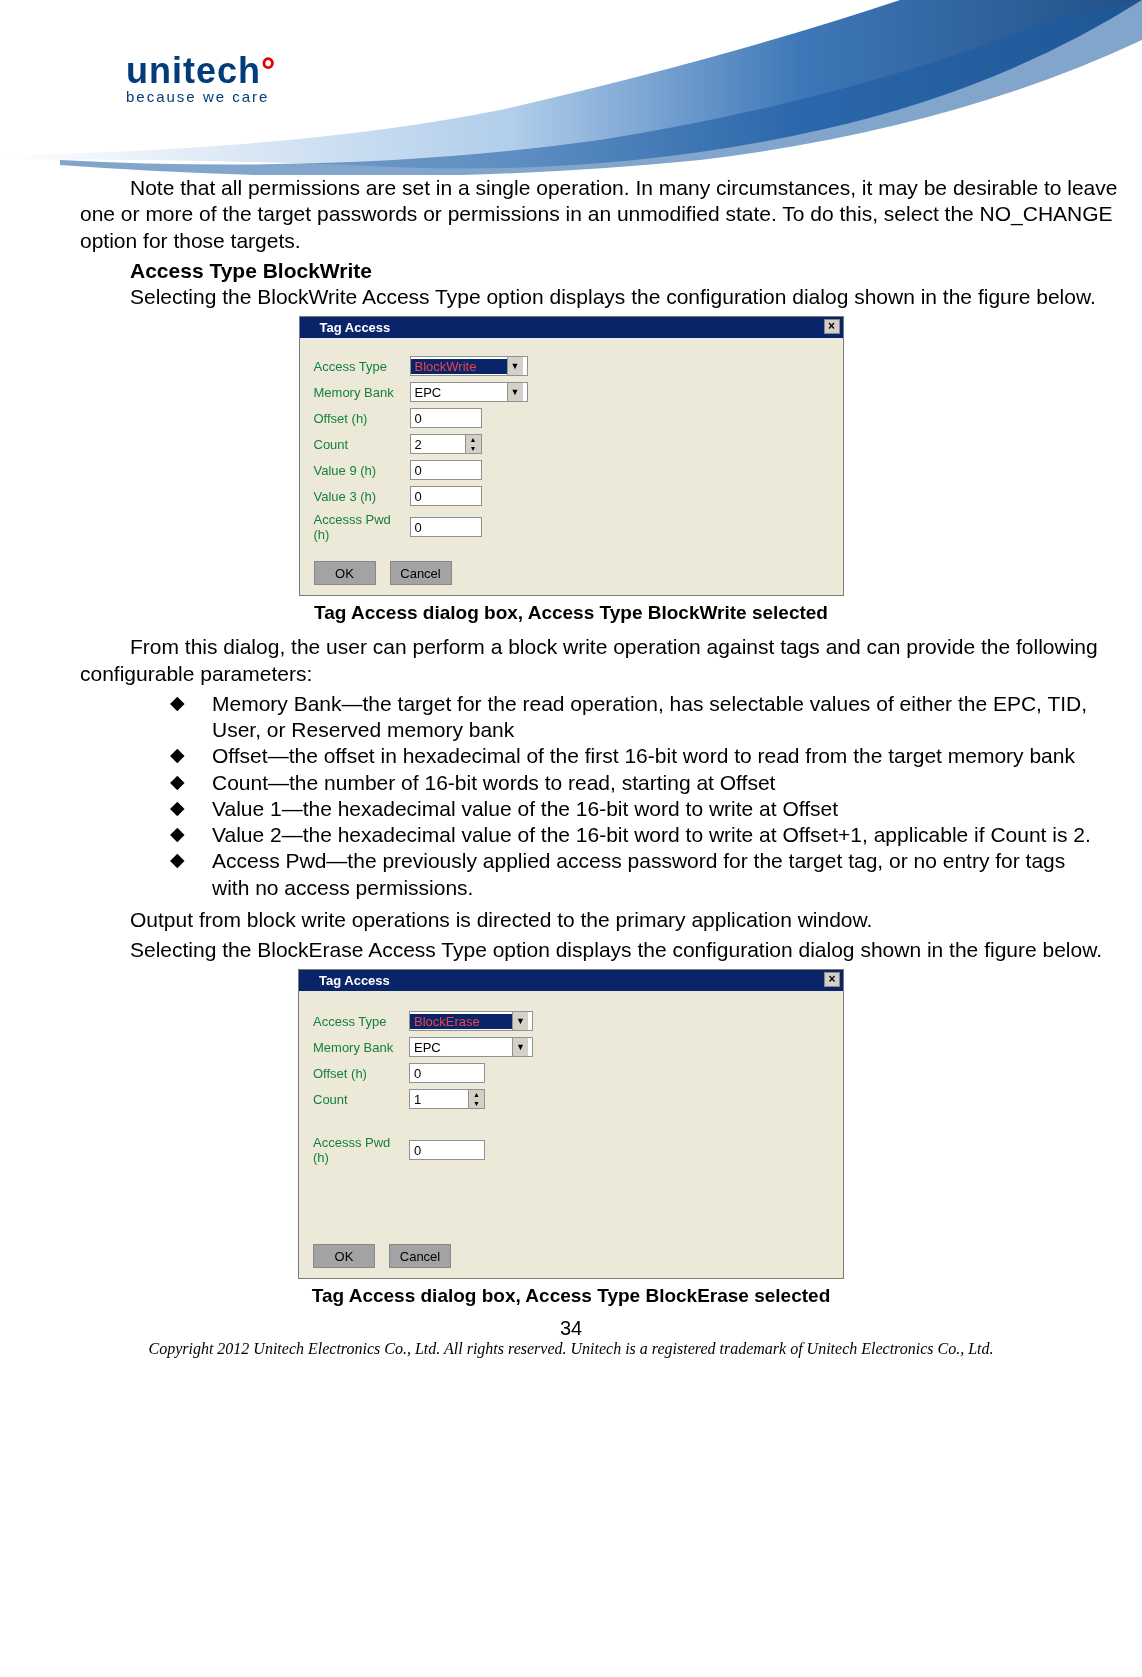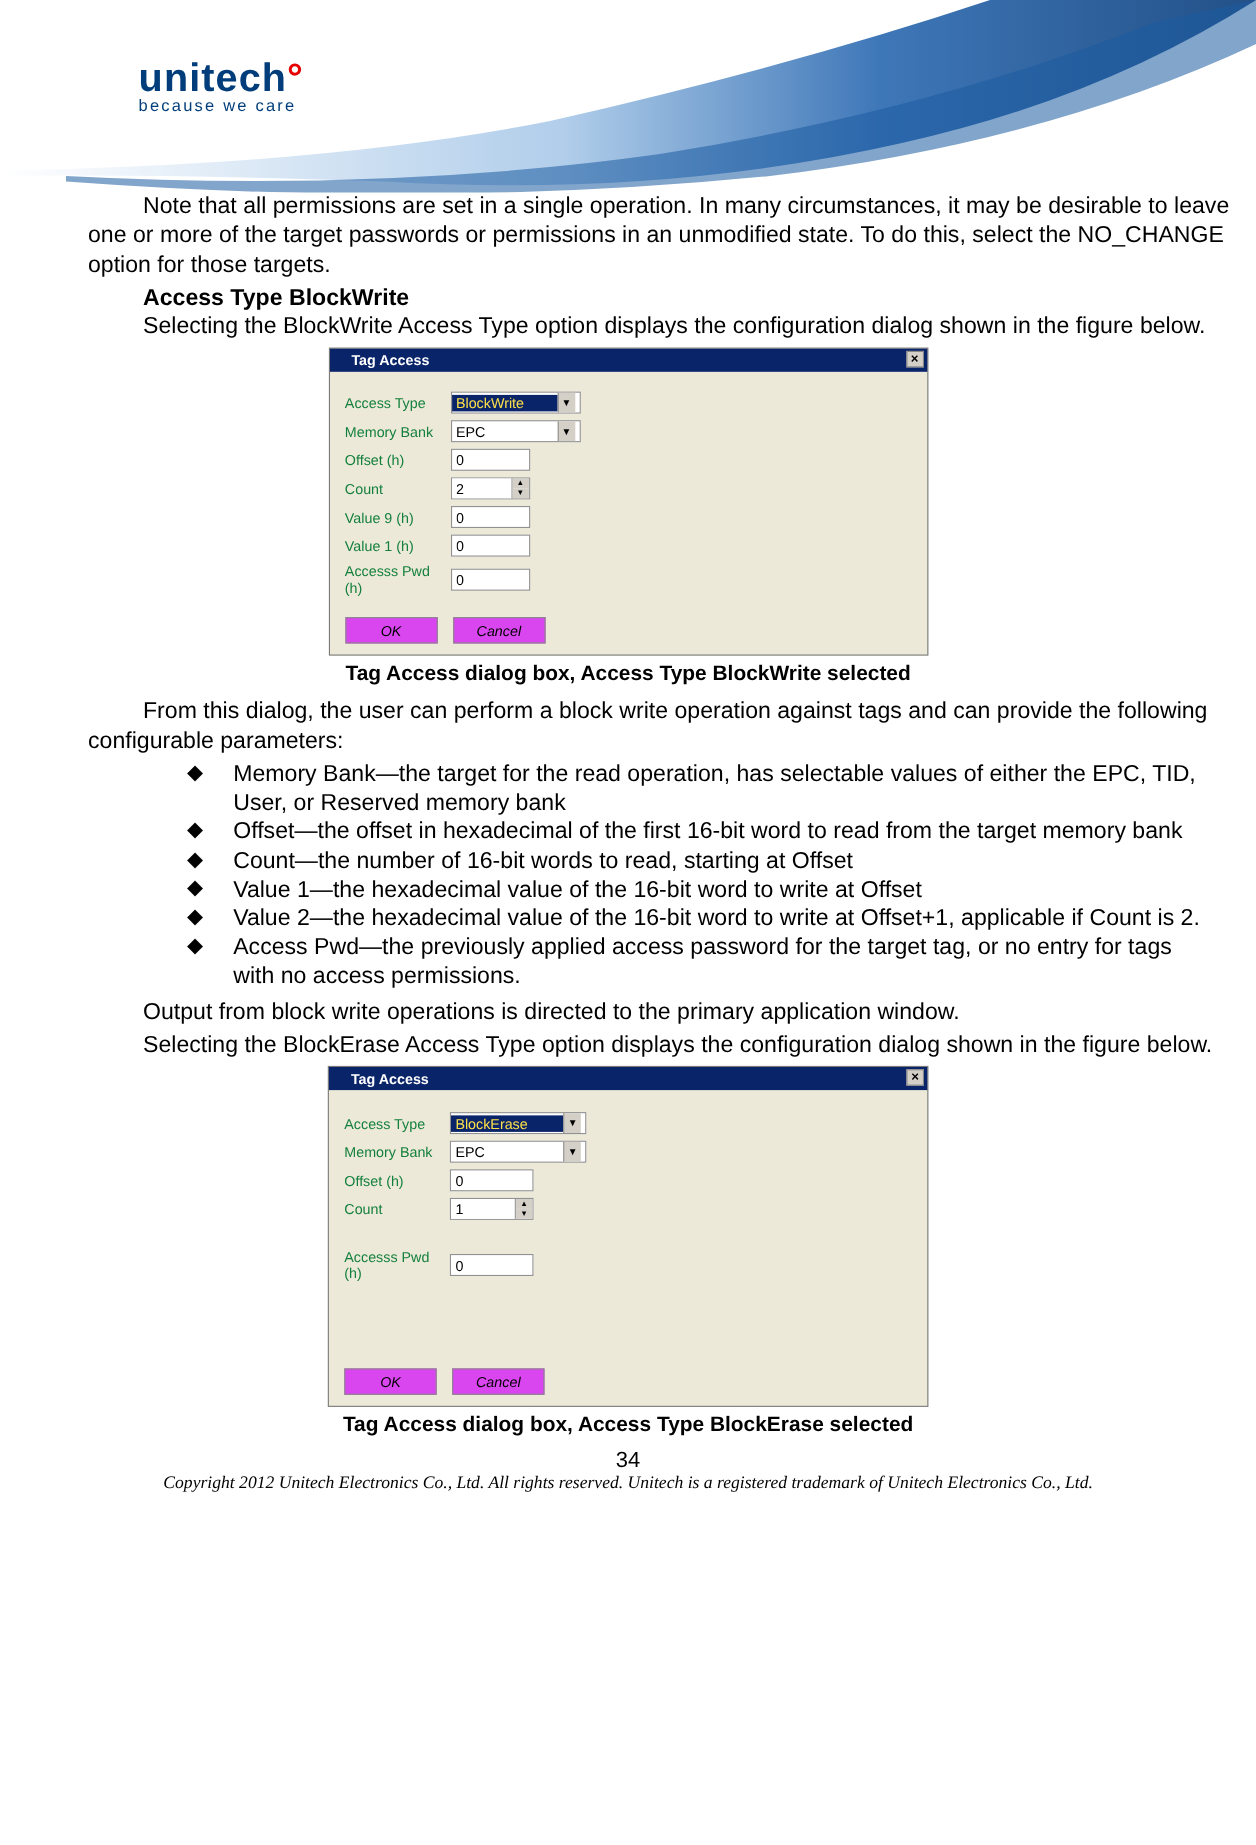--- a/index.html
+++ b/index.html
@@ -118,21 +118,21 @@
     border: 1px solid #919191;
     background: #fff;
     height: 20px;
   }
   .fld-select .sel-val {
     padding: 0 4px;
     font-size: 13px;
   }
   .fld-select .sel-val.hl {
     background: #0a246a;
-    color: #fde047;
+    color: #ef4444;
   }
   .sel-btn {
     width: 16px;
     height: 18px;
     background: #d4d0c8;
     border-left: 1px solid #919191;
     text-align: center;
     font-size: 9px;
     line-height: 18px;
   }
@@ -163,27 +163,26 @@
     line-height: 9px;
   }
   .dlg-btns {
     position: absolute;
     bottom: 10px;
     left: 14px;
     display: flex;
     gap: 14px;
   }
   .dlg-btn {
-    width: 84px;
+    width: 62px;
     height: 24px;
-    background: #d946ef;
+    background: #a3a3a3;
     border: 1px solid #888;
     font-size: 13px;
     cursor: pointer;
-    font-style: italic;
   }
 
   .caption {
     text-align: center;
     font-weight: bold;
     font-size: 19px;
     margin: 6px 0 10px 0;
   }
 
   ul.diamond {
@@ -286,21 +285,21 @@
                 <div>▲</div>
                 <div>▼</div>
               </span>
           </span>
         </div>
         <div class="fld-row">
           <span class="fld-label">Value 9 (h)</span>
           <input class="fld-input" style="width: 72px;" value="0">
         </div>
         <div class="fld-row">
-          <span class="fld-label">Value 1 (h)</span>
+          <span class="fld-label">Value 3 (h)</span>
           <input class="fld-input" style="width: 72px;" value="0">
         </div>
         <div class="fld-row">
           <span class="fld-label">Accesss Pwd (h)</span>
           <input class="fld-input" style="width: 72px;" value="0">
         </div>
       </div>
       <div class="dlg-btns">
         <button class="dlg-btn">OK</button>
         <button class="dlg-btn">Cancel</button>

